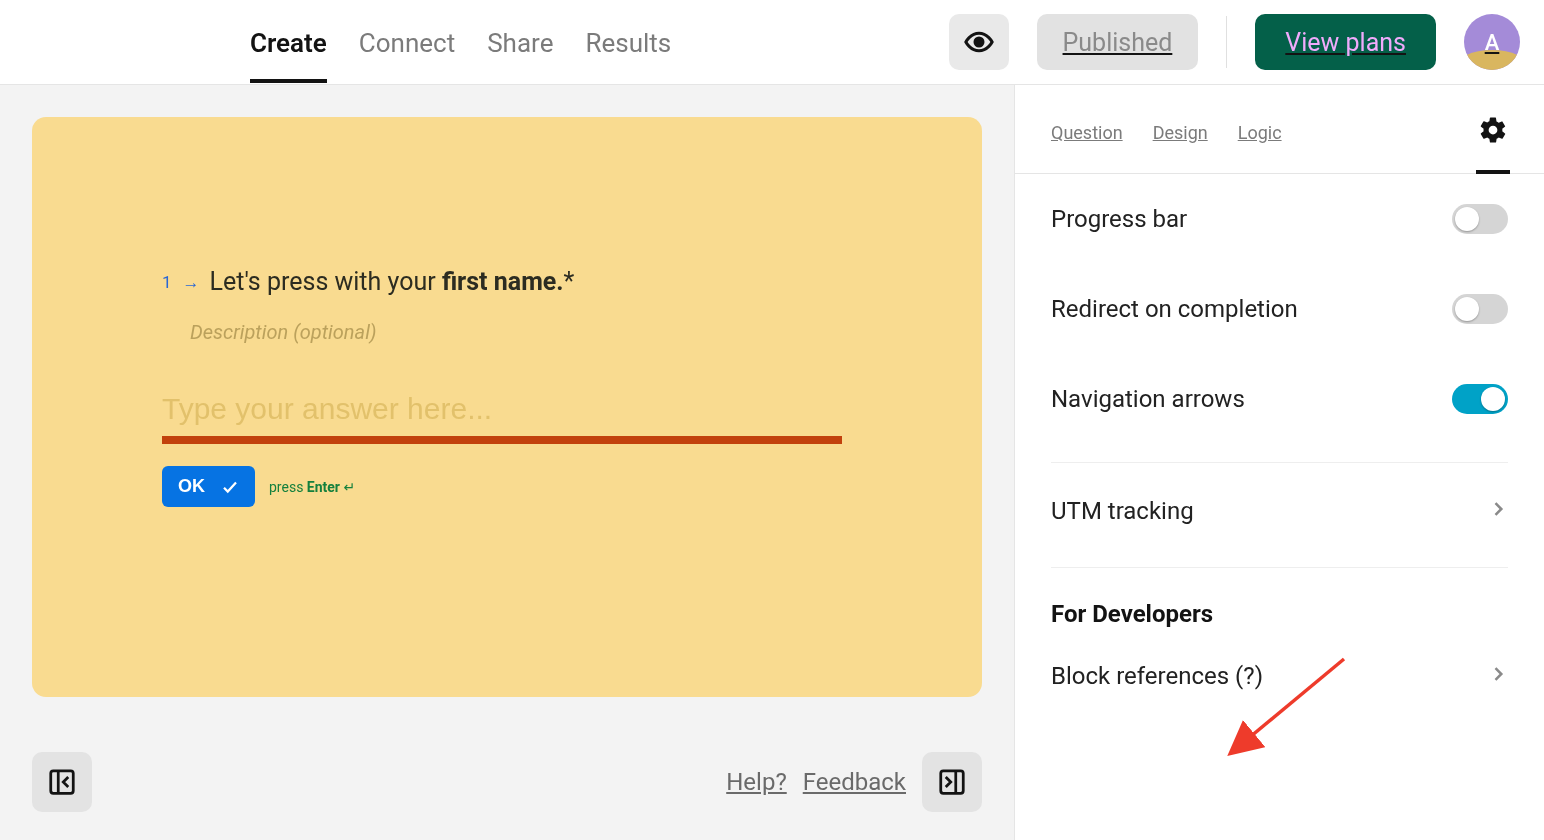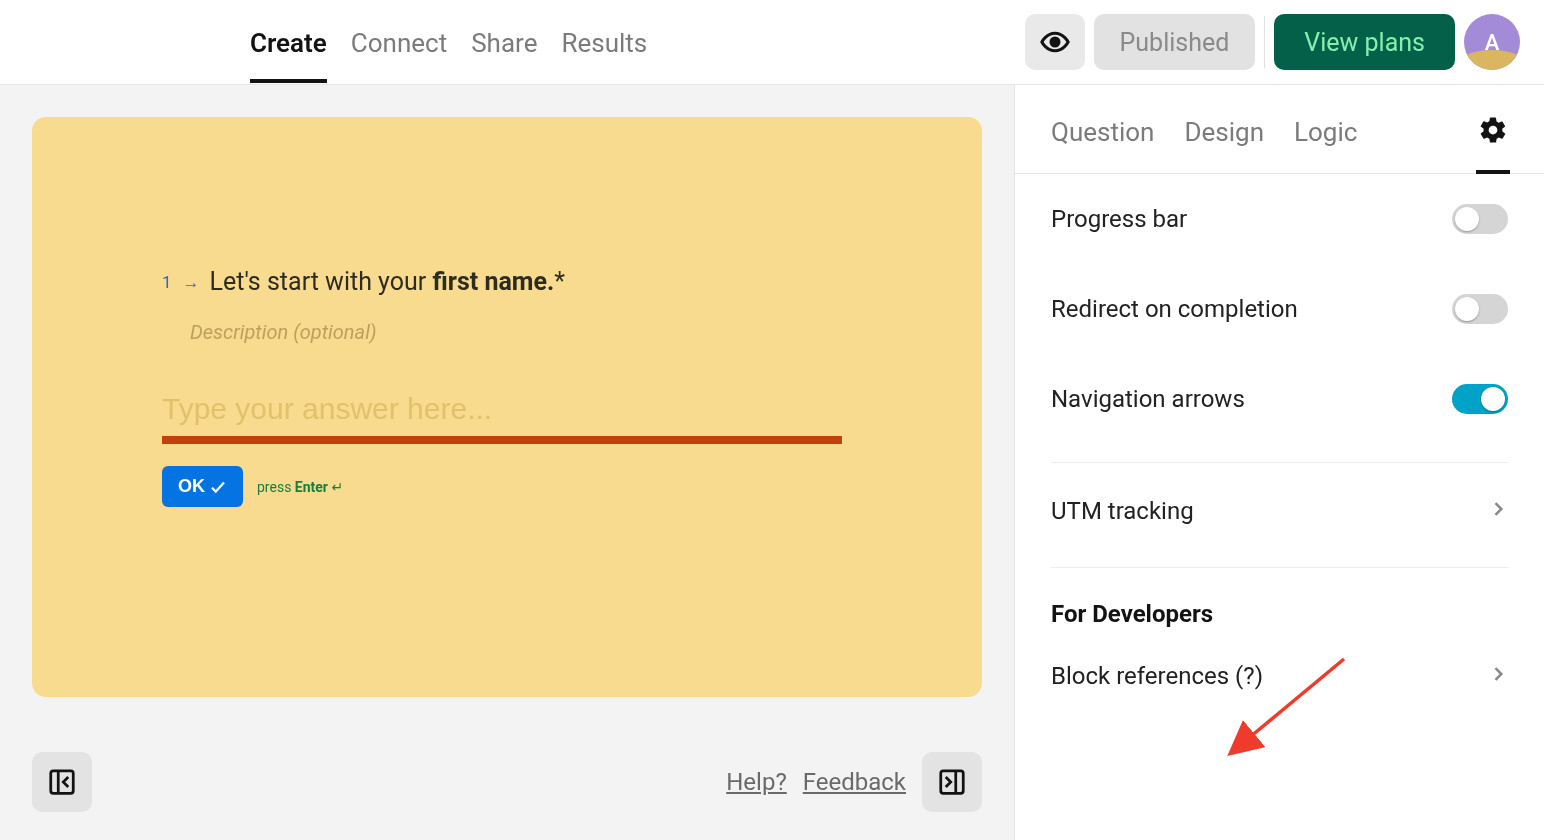--- a/index.html
+++ b/index.html
@@ -2,29 +2,29 @@
 <html><head>
 <meta charset="utf-8">
 <style>
   * { box-sizing: border-box; margin: 0; padding: 0; }
   html, body { height: 100%; font-family: -apple-system, BlinkMacSystemFont, "Segoe UI", Roboto, Helvetica, Arial, sans-serif; color:#131313; }
   body { width:1544px; height:840px; overflow:hidden; background:#fff; }
 
   
   .topbar { height:85px; display:flex; align-items:center; border-bottom:1px solid #e5e5e5; padding:0 24px 0 40px; }
   .left-pad { width:210px; }
-  .tabs { display:flex; gap:24px; }
+  .tabs { display:flex; gap:32px; }
   .tab { font-size:26px; color:#7b7b7b; padding:26px 0 24px; position:relative; cursor:pointer; }
   .tab.active { color:#131313; font-weight:600; }
   .tab.active::after { content:""; position:absolute; left:0; right:0; bottom:-1px; height:4px; background:#131313; }
-  .top-right { margin-left:auto; display:flex; align-items:center; gap:9px; }
+  .top-right { margin-left:auto; display:flex; align-items:center; gap:28px;text-decoration:underline; }
   .icon-pill { width:60px; height:56px; border-radius:10px; background:#e9e9e9; display:flex; align-items:center; justify-content:center; cursor:pointer; }
   .published-pill { height:56px; padding:0 26px; border-radius:10px; background:#e2e2e2; color:#8a8a8a; font-size:25px; display:flex; align-items:center; cursor:default; }
   .vsep { width:1px; height:52px; background:#e0e0e0; }
-  .view-plans-btn { height:56px; padding:0 30px; border-radius:10px; background:#046049; color:#86efac; font-size:25px; display:flex; align-items:center; cursor:pointer; }
+  .view-plans-btn { height:56px; padding:0 30px; border-radius:10px; background:#046049; color:#f0abfc; font-size:25px; display:flex; align-items:center; cursor:pointer; }
   .avatar { width:56px; height:56px; border-radius:50%; background:#a48bd8; position:relative; overflow:hidden; display:flex; align-items:center; justify-content:center; color:#fff; font-size:22px; font-weight:500; cursor:pointer; }
   .avatar::after { content:""; position:absolute; bottom:-14px; left:-8px; right:-8px; height:34px; border-radius:50%; background:#d9b65f; }
   .avatar span { position:relative; z-index:2; }
 
   
   .main { display:flex; height:calc(100% - 85px); }
   .canvas-area { flex:1; background:#f3f3f3; position:relative; padding:32px; }
   .card {
     background:#f9db90;
     border-radius:14px;
@@ -43,33 +43,33 @@
     margin-top:46px; margin-left:0;
     width:680px;
     font-size:30px;
     color:#333;
     border:none; border-bottom:8px solid #c2410c;
     background:transparent; outline:none;
     padding:2px 0 10px;
   }
   .answer-input::placeholder { color:#e2c16b; }
   .ok-row { display:flex; align-items:center; gap:14px; margin-top:22px; }
-  .ok-btn { background:#0673e3; color:#fff; font-weight:700; font-size:18px; border:none; border-radius:6px; padding:10px 16px; display:flex; align-items:center; gap:4px; cursor:pointer; }
+  .ok-btn { background:#0673e3; color:#fff; font-weight:700; font-size:18px; border:none; border-radius:6px; padding:10px 16px; display:flex; align-items:center; gap:16px; cursor:pointer; }
   .hint { font-size:14px; color:#15803d; }
   .hint b { font-weight:700; }
 
   .canvas-footer { position:absolute; left:32px; right:32px; bottom:28px; display:flex; align-items:center; gap:24px; }
   .sq-icon-btn { width:60px; height:60px; border-radius:10px; background:#e3e3e3; display:flex; align-items:center; justify-content:center; cursor:pointer; }
   .footer-links { margin-left:auto; display:flex; gap:16px; align-items:center; }
   .footer-link { font-size:24px; color:#6a6a6a; text-decoration:underline; cursor:pointer; }
 
   
   .sidepanel { width:530px; border-left:1px solid #e5e5e5; background:#fff; display:flex; flex-direction:column; }
   .sp-tabs { display:flex; align-items:center; gap:30px; padding:20px 36px 0 36px; border-bottom:1px solid #e5e5e5; }
-  .sp-tab { font-size:26px; color:#7b7b7b; padding:10px 0 24px; position:relative; cursor:pointer; }
+  .sp-tab { font-size:18px; color:#7b7b7b; padding:10px 0 24px; position:relative; cursor:pointer;text-decoration:underline; }
   .sp-gear { margin-left:auto; padding:10px 0 24px; position:relative; cursor:pointer; }
   .sp-gear.active::after { content:""; position:absolute; left:-2px; right:-2px; bottom:-1px; height:4px; background:#131313; }
   .sp-list { padding:0 36px; }
   .sp-row { display:flex; align-items:center; justify-content:space-between; padding:30px 0; font-size:24px; color:#222; }
   .sp-section { border-top:1px solid #eee; margin-top:18px; padding-top:10px; }
   .sp-head { font-size:24px; font-weight:700; padding:22px 0 10px; }
 
   .toggle { width:56px; height:30px; border-radius:30px; background:#d5d5d5; position:relative; cursor:pointer; }
   .toggle .knob { width:24px; height:24px; border-radius:50%; background:#fff; position:absolute; top:3px; left:3px; box-shadow:0 1px 2px rgba(0,0,0,.3); transition:left .15s; }
   .toggle.on { background:#00a2c7; }
@@ -108,21 +108,21 @@
 </div>
 
 <div class="main">
 
   <div class="canvas-area">
     <div class="card">
       <div class="q-row">
         <span class="q-num">1</span>
         <span class="q-arrow">→</span>
         <span class="q-text">
-          <span>Let's start with your </span><b>first name.</b><span>*</span>
+          <span>Let's press with your </span><b>first name.</b><span>*</span>
         </span>
       </div>
       <div class="q-desc">Description (optional)</div>
 
       <input class="answer-input" type="text" placeholder="Type your answer here..." style="">
 
       <div class="ok-row">
         <button class="ok-btn">
           <span>OK</span>
           <svg width="18" height="18" viewBox="0 0 24 24" fill="none" stroke="#fff" stroke-width="3">

